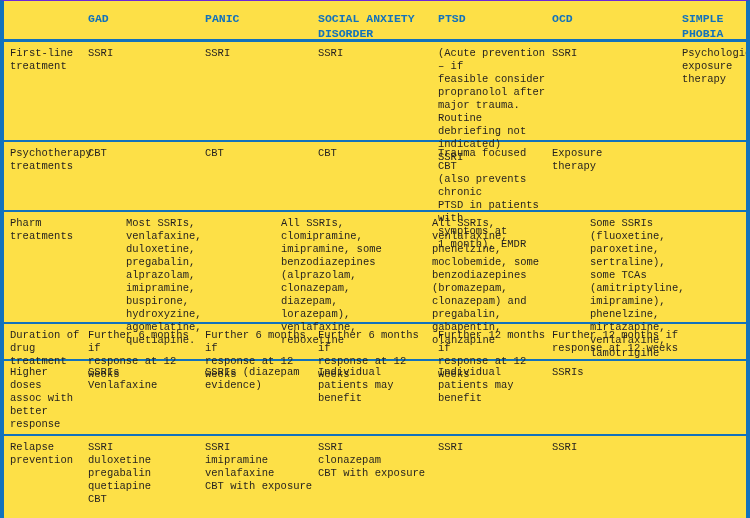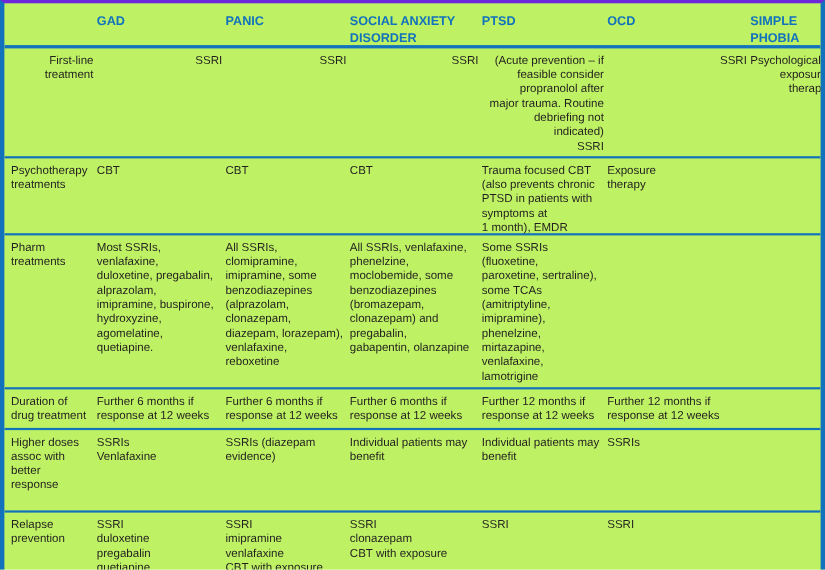--- a/index.html
+++ b/index.html
@@ -3,23 +3,24 @@
 <meta charset="utf-8">
 <style>
   html,body{margin:0;padding:0;background:#fff;}
   body{font-family:"Liberation Sans","DejaVu Sans",sans-serif;}
   .table-wrap{
     position:relative;
     width:750px;height:518px;
     box-sizing:border-box;
     border-left:4px solid #1272bc;
     border-right:4px solid #1272bc;
-    border-top:3px solid #6d28d9;
-    background:#bef264;
+    border-top:1px solid #6d28d9;
+    background:#fde047;
     overflow:hidden;
+    font-family:Liberation Mono, monospace;
   }
   .grid-row{
     display:grid;
     grid-template-columns:84px 117px 113px 120px 114px 130px 1fr;
     box-sizing:border-box;
   }
   .header-row{
     height:41px;
     border-bottom:3px solid #1272bc;
     padding-top:10px;
@@ -37,23 +38,23 @@
   .cell, .row-label{
     color:#221f1f;
     font-size:10.5px;
     line-height:13px;
     white-space:pre-line;
     padding-top:5px;
     padding-right:3px;
     box-sizing:border-box;
   }
   .col-first{padding-left:6px;}
-  .r-firstline{height:98px;text-align:right;}
+  .r-firstline{height:98px;}
   .r-psycho{height:70px;}
-  .r-pharm{height:140px;}
+  .r-pharm{height:112px;gap:38px;}
   .r-duration{height:37px;}
   .r-doses{height:75px;}
   .r-relapse{height:68px;}
 </style>
 </head>
 <body>
 
 <div class="table-wrap">
 
   <div class="grid-row header-row">

